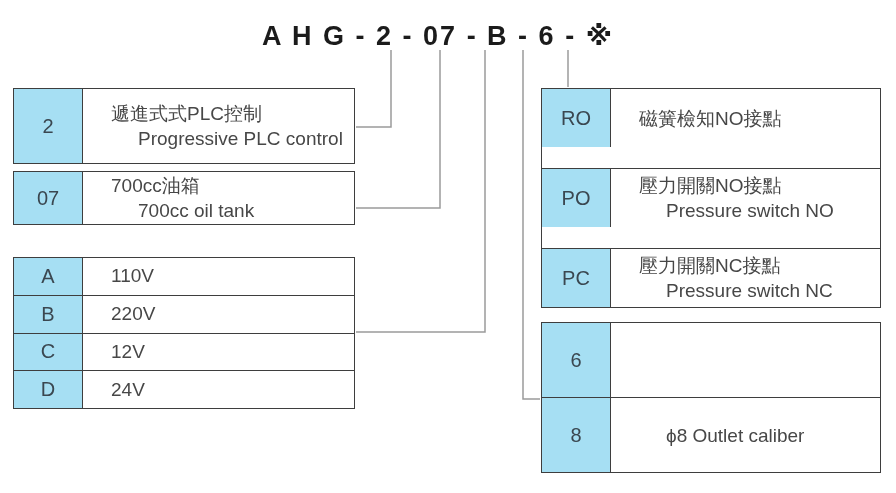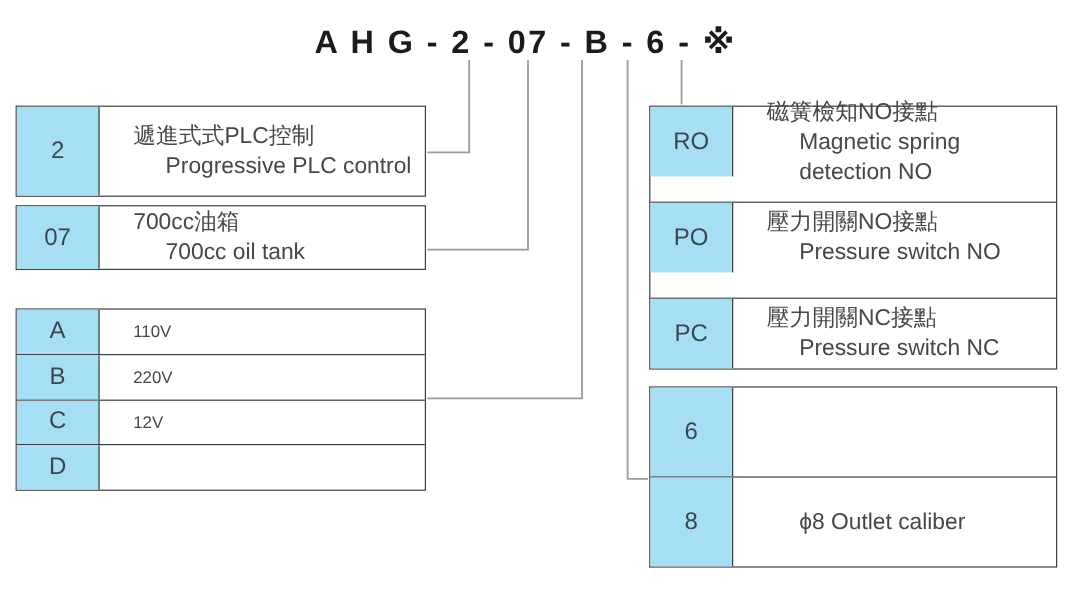--- a/index.html
+++ b/index.html
@@ -42,21 +42,21 @@
     display:flex;align-items:center;justify-content:center;
     font-size:20px;color:var(--code);
     box-sizing:border-box;
   }
   .desc{
     flex:1;display:flex;flex-direction:column;justify-content:center;
     padding-left:28px;color:var(--body);
   }
   .desc .zh{font-size:19px;line-height:25px;}
   .desc .en{font-size:19px;line-height:25px;margin-left:27px;}
-  .desc.single{font-size:14px;}
+  .desc.single{font-size:19px;}
   
   #tbl-plc   {left:13px; top:88px;  width:342px; height:76px;}
   #tbl-tank  {left:13px; top:171px; width:342px; height:54px;}
   #tbl-volt  {left:13px; top:257px; width:342px; height:152px;}
   
   #tbl-sensor{left:541px;top:88px;  width:340px; height:220px;gap:21px;}
   #tbl-outlet{left:541px;top:322px; width:340px; height:151px;}
 </style>
 </head>
 <body>
@@ -101,29 +101,29 @@
     <div class="row">
       <div class="code">B</div>
       <div class="desc single">220V</div>
     </div>
     <div class="row">
       <div class="code">C</div>
       <div class="desc single">12V</div>
     </div>
     <div class="row">
       <div class="code">D</div>
+      <div class="desc single">24V</div>
     </div>
   </div>
 
   <div id="tbl-sensor" class="tbl">
     <div class="row">
       <div class="code">RO</div>
       <div class="desc">
         <div class="zh">磁簧檢知NO接點</div>
-        <div class="en">Magnetic spring detection NO</div>
       </div>
     </div>
     <div class="row">
       <div class="code">PO</div>
       <div class="desc">
         <div class="zh">壓力開關NO接點</div>
         <div class="en">Pressure switch NO</div>
       </div>
     </div>
     <div class="row">

